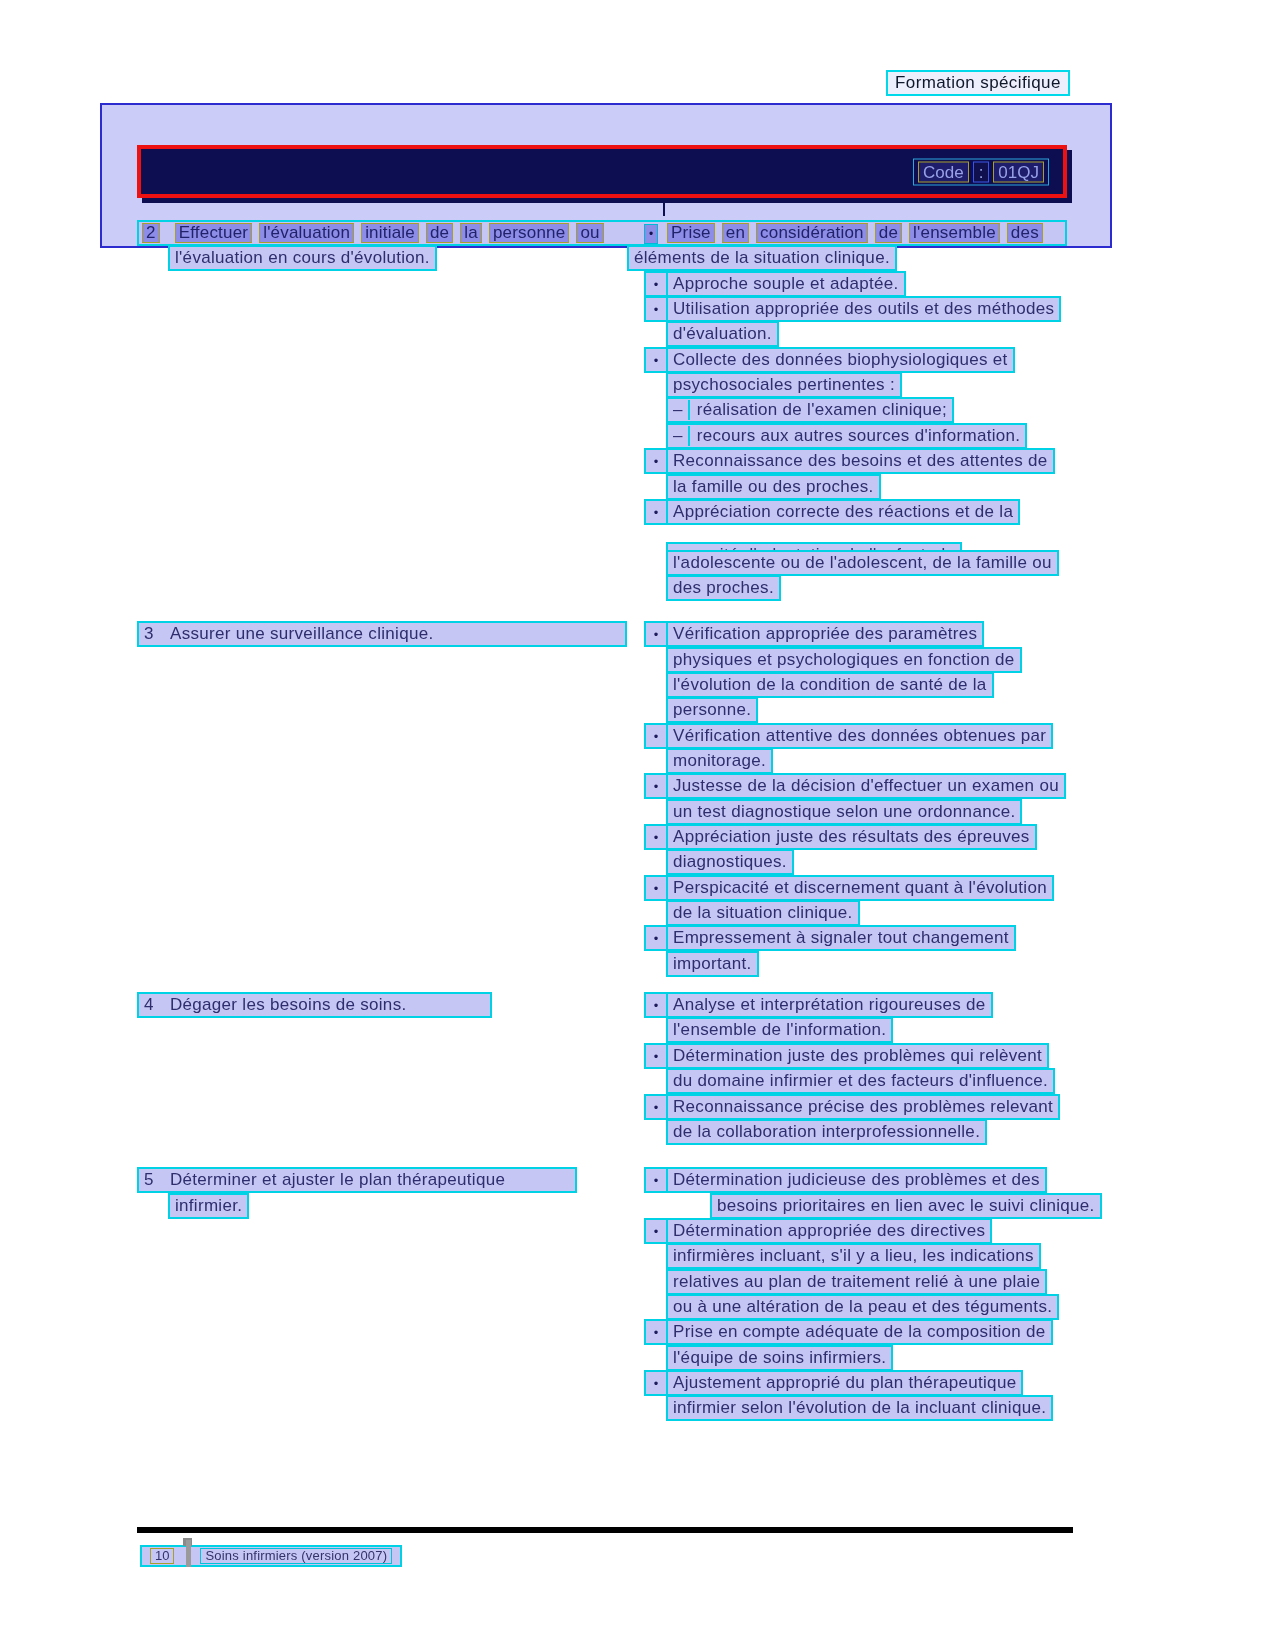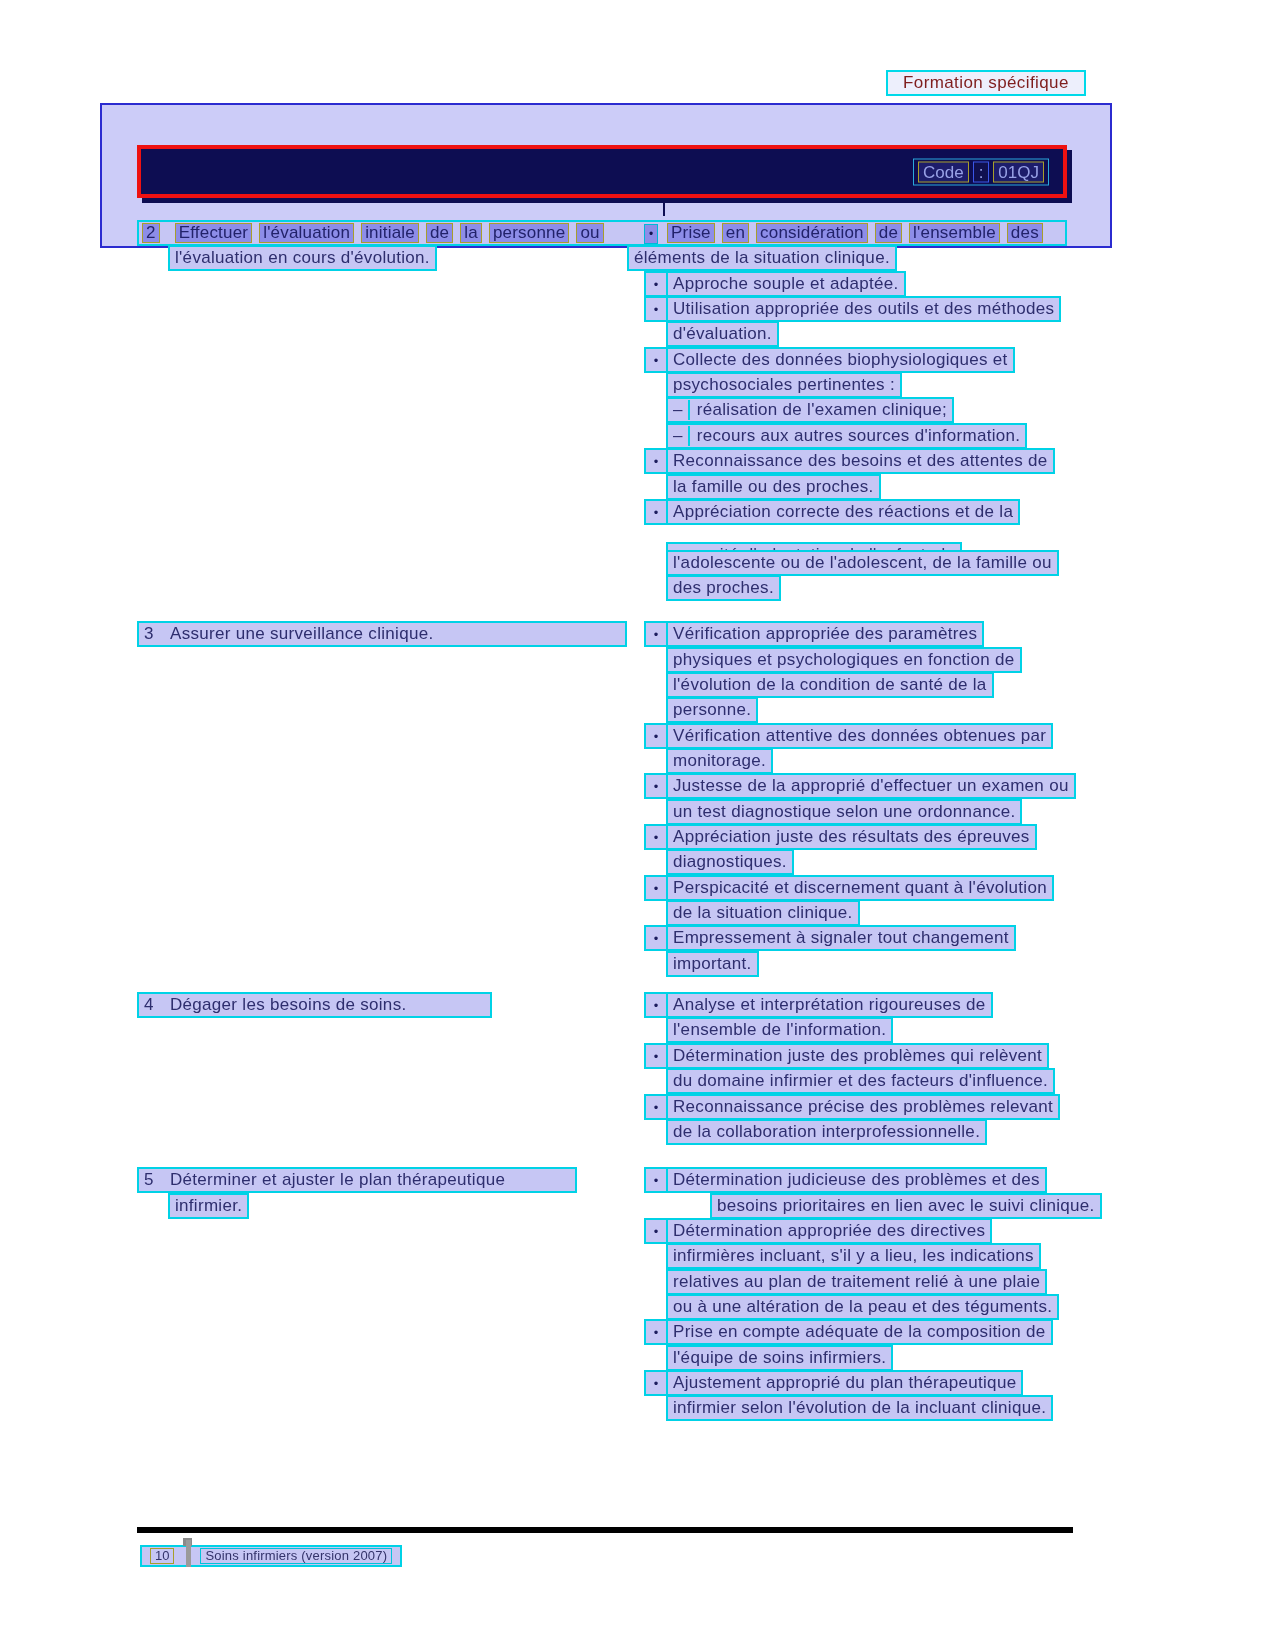--- a/index.html
+++ b/index.html
@@ -1,21 +1,21 @@
 <!DOCTYPE html>
 <html><head>
 <meta charset="utf-8">
 <style>
   html,body{margin:0;padding:0;background:#ffffff;}
   .page{position:relative;width:1275px;height:1651px;background:#ffffff;overflow:hidden;
         font-family:"Liberation Sans", sans-serif;color:#2e2e6e;}
 
   
   .fs-box{position:absolute;left:886px;top:70px;border:2px solid #00d9e9;background:#edeffc;
-          padding:1px 15px;font-size:17px;letter-spacing:.4px;color:#7f1d1d;white-space:nowrap;}
+          padding:1px 7px;font-size:17px;letter-spacing:.4px;color:#0f172a;white-space:nowrap;}
 
   
   .banner{position:absolute;left:100px;top:103px;width:1008px;height:141px;
           background:#ccccf8;border:2px solid #2b2bd0;}
   .navy{position:absolute;left:35px;top:40px;width:922px;height:45px;background:#0d0d52;
         border:4px solid #ee1111;box-shadow:5px 5px 0 0 #0d0d52;}
   .code-row{position:absolute;right:14px;top:50%;transform:translateY(-50%);
             border:1px solid #2aa8dc;padding:2px 4px;white-space:nowrap;font-size:17px;}
   .wb-dark{display:inline-block;border:1px solid #a79e2b;background:#1d1d6b;color:#98a1e6;
            padding:0 4px;line-height:19px;}
@@ -105,21 +105,21 @@
         <div class="line" style="top: 354.9px; left: 666px;"><span class="hl">des proches.</span></div>
       </div>
       <div class="section" style="height: 355.9px; margin-bottom: 15px;">
         <div class="line" style="top: 0px; left: 137px;"><span class="hl mw490"><span class="sec-num">3</span><span>Assurer une surveillance clinique.</span></span></div>
         <div class="line" style="top: 0px; left: 644px;"><span class="bul">•</span><span class="hl">Vérification appropriée des paramètres</span></div>
         <div class="line" style="top: 25.35px; left: 666px;"><span class="hl">physiques et psychologiques en fonction de</span></div>
         <div class="line" style="top: 50.7px; left: 666px;"><span class="hl">l'évolution de la condition de santé de la</span></div>
         <div class="line" style="top: 76.05px; left: 666px;"><span class="hl">personne.</span></div>
         <div class="line" style="top: 101.4px; left: 644px;"><span class="bul">•</span><span class="hl">Vérification attentive des données obtenues par</span></div>
         <div class="line" style="top: 126.75px; left: 666px;"><span class="hl">monitorage.</span></div>
-        <div class="line" style="top: 152.1px; left: 644px;"><span class="bul">•</span><span class="hl">Justesse de la approprié d'effectuer un examen ou</span></div>
+        <div class="line" style="top: 152.1px; left: 644px;"><span class="bul">•</span><span class="hl">Justesse de la décision d'effectuer un examen ou</span></div>
         <div class="line" style="top: 177.45px; left: 666px;"><span class="hl">un test diagnostique selon une ordonnance.</span></div>
         <div class="line" style="top: 202.8px; left: 644px;"><span class="bul">•</span><span class="hl">Appréciation juste des résultats des épreuves</span></div>
         <div class="line" style="top: 228.15px; left: 666px;"><span class="hl">diagnostiques.</span></div>
         <div class="line" style="top: 253.5px; left: 644px;"><span class="bul">•</span><span class="hl">Perspicacité et discernement quant à l'évolution</span></div>
         <div class="line" style="top: 278.85px; left: 666px;"><span class="hl">de la situation clinique.</span></div>
         <div class="line" style="top: 304.2px; left: 644px;"><span class="bul">•</span><span class="hl">Empressement à signaler tout changement</span></div>
         <div class="line" style="top: 329.55px; left: 666px;"><span class="hl">important.</span></div>
       </div>
       <div class="section" style="height: 153.1px; margin-bottom: 22px;">
         <div class="line" style="top: 0px; left: 137px;"><span class="hl mw355"><span class="sec-num">4</span><span>Dégager les besoins de soins.</span></span></div>

